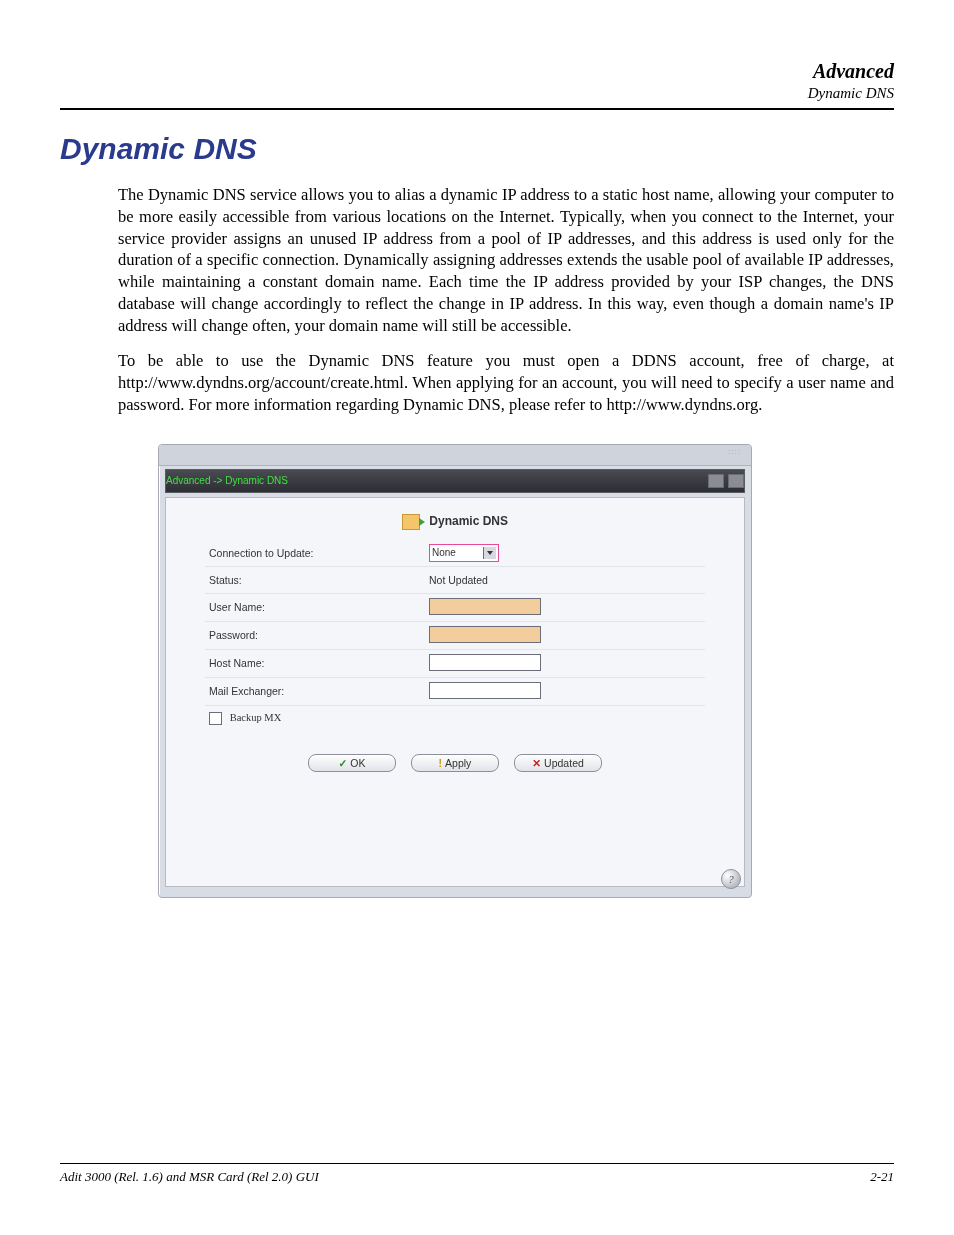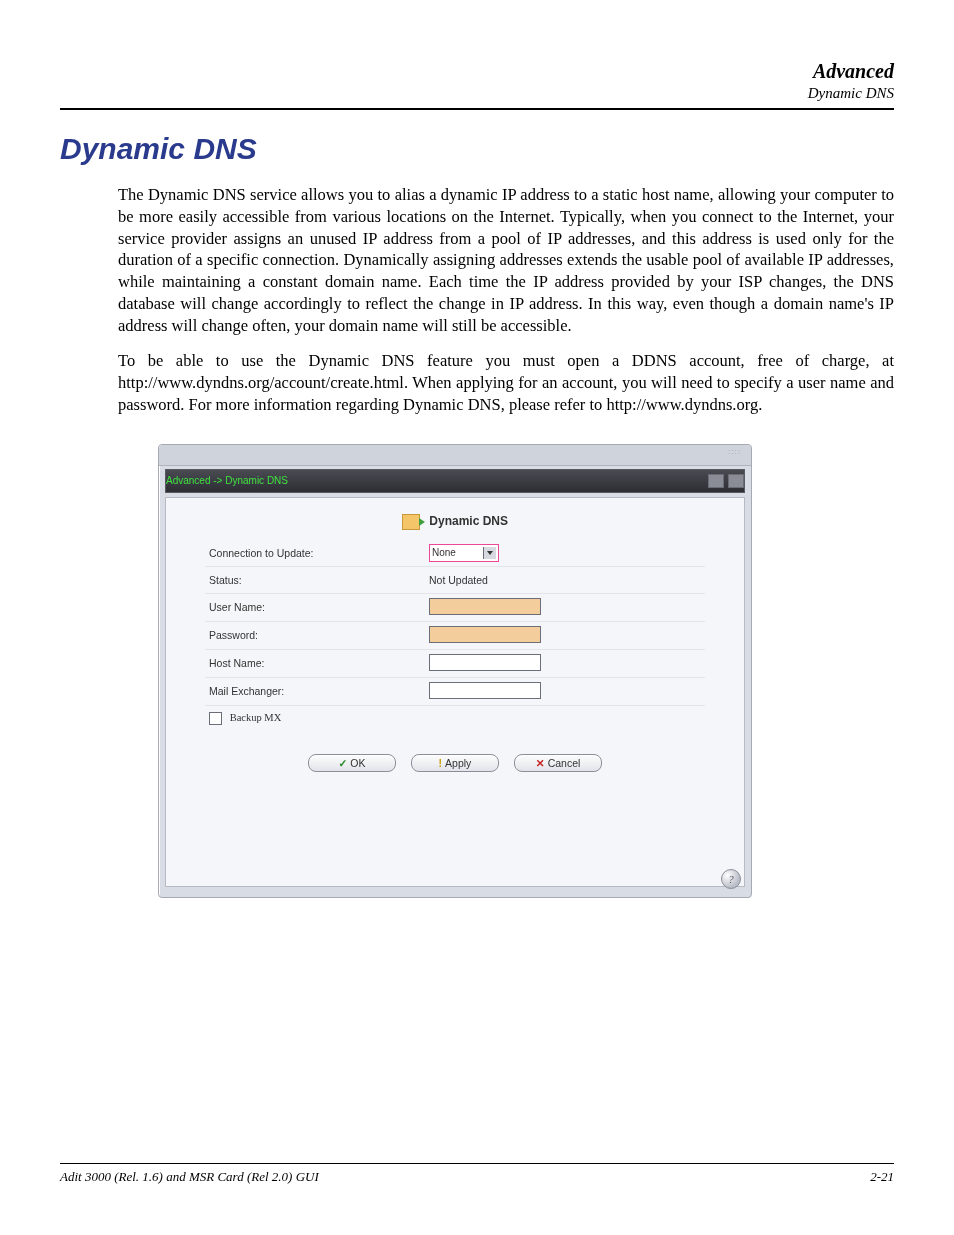--- a/index.html
+++ b/index.html
@@ -308,21 +308,21 @@
         </div>
       </div>
       <div class="btn-row">
         <span class="pill-btn">
           <span class="sym ok">✓</span><span>OK</span>
         </span>
         <span class="pill-btn">
           <span class="sym apply">!</span><span>Apply</span>
         </span>
         <span class="pill-btn">
-          <span class="sym cancel">✕</span><span>Cancel</span>
+          <span class="sym cancel">✕</span><span>Updated</span>
         </span>
       </div>
     </div>
     <div class="help-orb">?</div>
   </div>
 
   <div class="footer">
     <hr class="fhr">
     <div class="footer-row">
       <span>Adit 3000 (Rel. 1.6) and MSR Card (Rel 2.0) GUI</span>

